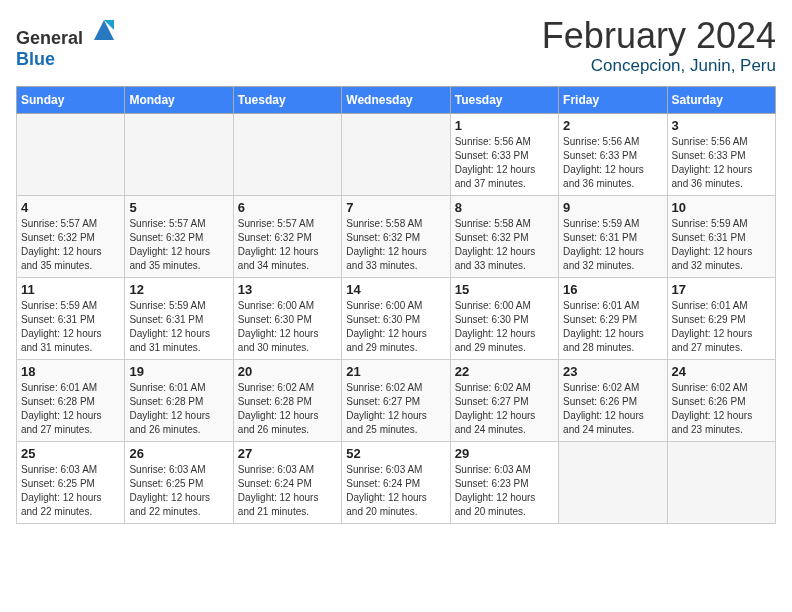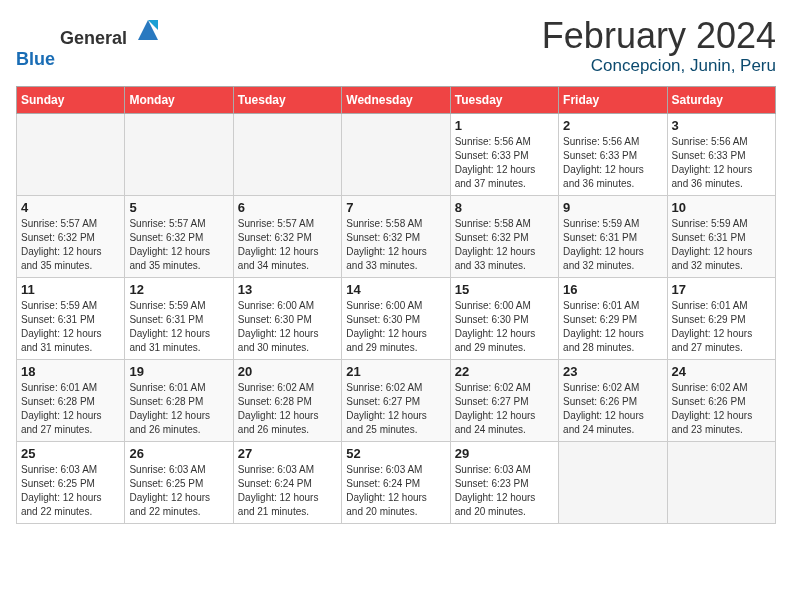--- a/index.html
+++ b/index.html
@@ -17,21 +17,20 @@
       margin-bottom: 10px;
     }
     .logo {
       display: flex;
       align-items: center;
     }
     .logo-text-general {
       font-size: 18px;
       font-weight: bold;
       color: #333;
-      margin-left: 44px;
     }
     .logo-text-blue {
       font-size: 18px;
       font-weight: bold;
       color: #1a6db5;
     }
     .logo-icon {
       width: 28px;
       height: 28px;
       margin-left: 2px;
@@ -48,21 +47,21 @@
     .subtitle {
       font-size: 17px;
       color: #0c4a6e;
     }
     table {
       width: 100%;
       border-collapse: collapse;
       font-size: 11px;
     }
     thead tr th {
-      background-color: #ef4444;
+      background-color: #3b82f6;
       color: #fff;
       padding: 6px 4px;
       text-align: left;
       font-size: 12px;
       border: 1px solid #aaa;
     }
     tbody tr td {
       border: 1px solid #ccc;
       padding: 4px 4px;
       vertical-align: top;

